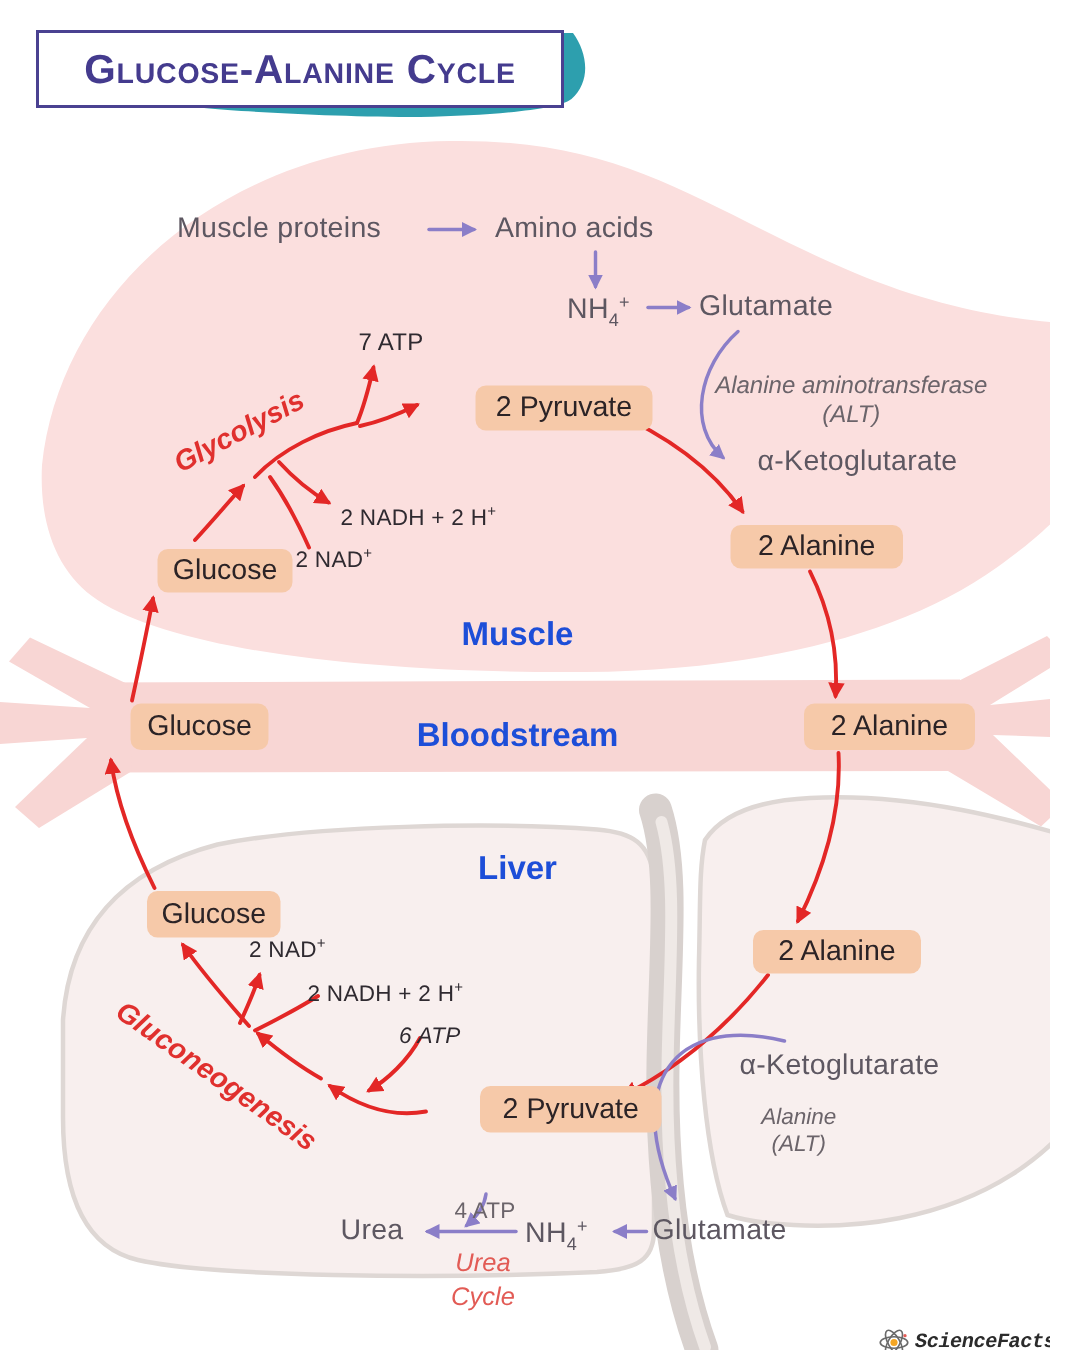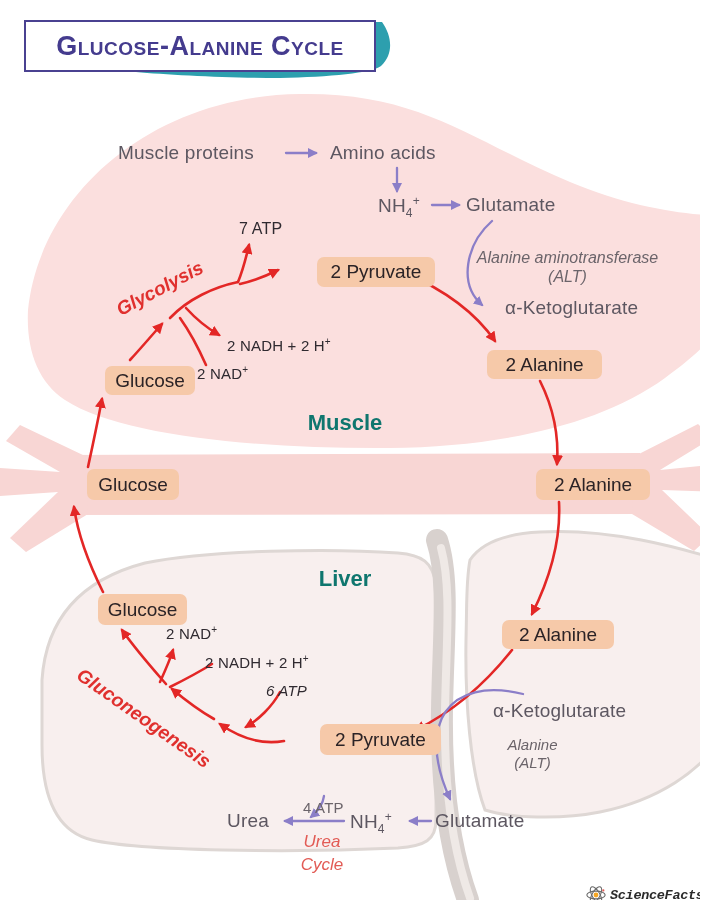--- a/index.html
+++ b/index.html
@@ -7,21 +7,21 @@
     position:relative;width:700px;height:900px;overflow:hidden;background:#ffffff;
     font-family:"Liberation Sans", sans-serif;
   }
   svg.layer{position:absolute;left:0;top:0;width:720px;height:900px;}
   .lbl{position:absolute;white-space:nowrap;color:#5d5761;font-size:19px;letter-spacing:.2px;}
   .dk{color:#2f2a30;font-size:15px;}
   .box{
     position:absolute;background:#f6c9a9;border-radius:7px;color:#2b2326;
     display:flex;align-items:center;justify-content:center;font-size:19px;margin-left:32px;
   }
-  .region{position:absolute;color:#0f766e;font-size:22px;font-weight:600;text-align:center;}
+  .region{position:absolute;color:#1d4ed8;font-size:22px;font-weight:600;text-align:center;}
   .rot{position:absolute;color:#e0302e;font-size:19px;font-style:italic;font-weight:600;white-space:nowrap;}
   .enz{position:absolute;color:#6b646a;font-size:16px;font-style:italic;text-align:center;line-height:1.2;}
   .enz-sm{font-size:15px;}
   .sub{font-size:12px;vertical-align:sub;}
   .sup{font-size:12px;vertical-align:super;}
   .title-box{
     position:absolute;left:24px;top:20px;width:348px;height:48px;background:#ffffff;
     border:2px solid #4a4191;display:flex;align-items:center;justify-content:center;
   }
   .title-text{
@@ -120,20 +120,21 @@
   <div class="lbl" style="left:505px;top:297px;">α-Ketoglutarate</div>
   <div class="lbl dk" style="left:227px;top:336px;"><span>2 NADH + 2 H</span><span class="sup" style="font-size:10px;">+</span></div>
   <div class="lbl dk" style="left:197px;top:364px;"><span>2 NAD</span><span class="sup" style="font-size:10px;">+</span></div>
   <div class="region" style="left:300px;top:410px;width:90px;">Muscle</div>
 
   <div class="box" style="left:73px;top:366px;width:90px;height:29px;">Glucose</div>
   <div class="box" style="left:285px;top:257px;width:118px;height:30px;">2 Pyruvate</div>
   <div class="box" style="left:455px;top:350px;width:115px;height:29px;">2 Alanine</div>
 
   <div class="box" style="left:55px;top:469px;width:92px;height:31px;">Glucose</div>
+  <div class="region" style="left:270px;top:477px;width:150px;">Bloodstream</div>
   <div class="box" style="left:504px;top:469px;width:114px;height:31px;">2 Alanine</div>
 
   <div class="region" style="left:315px;top:566px;width:60px;">Liver</div>
   <div class="box" style="left:66px;top:594px;width:89px;height:31px;">Glucose</div>
   <div class="lbl dk" style="left:166px;top:624px;"><span>2 NAD</span><span class="sup" style="font-size:10px;">+</span></div>
   <div class="lbl dk" style="left:205px;top:653px;"><span>2 NADH + 2 H</span><span class="sup" style="font-size:10px;">+</span></div>
   <div class="lbl dk" style="left:266px;top:682px;font-style:italic;">6 ATP</div>
   <div class="rot" style="left:85px;top:664px;transform:rotate(35deg);transform-origin:0 0;">Gluconeogenesis</div>
   <div class="box" style="left:288px;top:724px;width:121px;height:31px;">2 Pyruvate</div>
   <div class="box" style="left:470px;top:620px;width:112px;height:29px;">2 Alanine</div>

